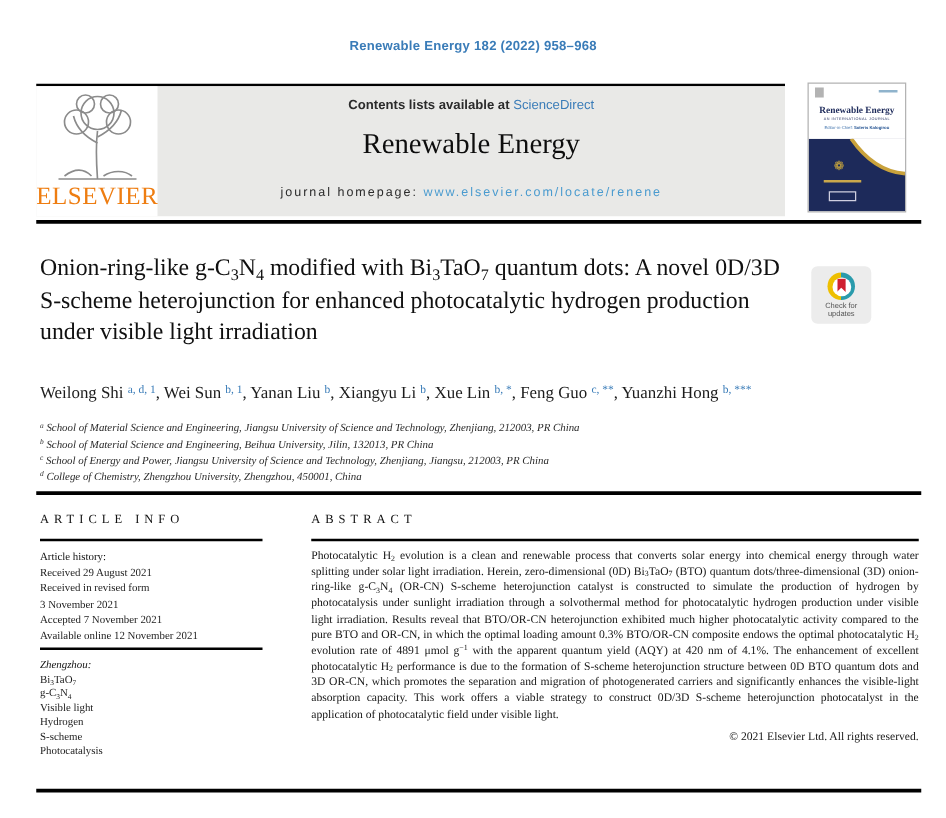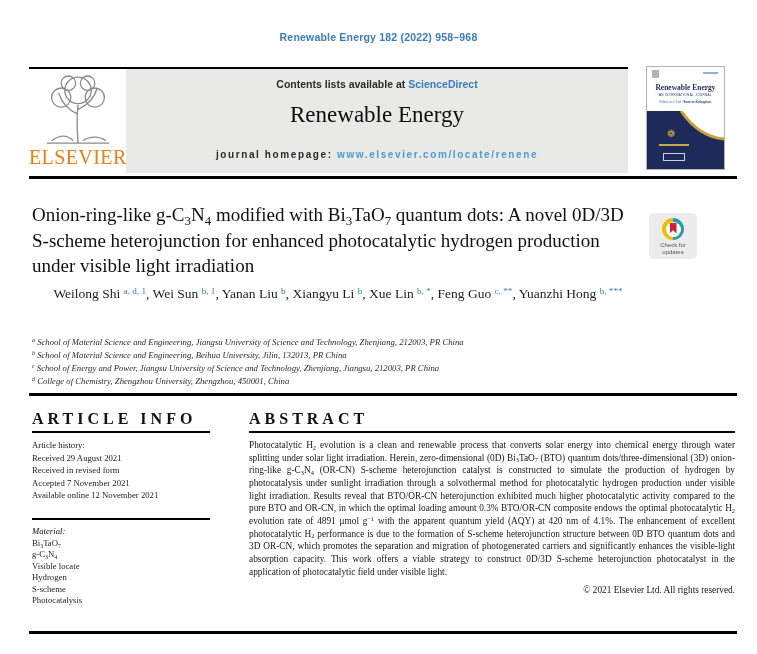--- a/index.html
+++ b/index.html
@@ -12,23 +12,23 @@
   .citation{top:31px;left:0;width:757px;text-align:center;font-size:10.5px;font-weight:bold;
             color:#3a7cb8;letter-spacing:.2px;}
   
   .rule-thin{left:29px;top:67px;width:599px;height:2px;}
   .header-box{left:29px;top:69px;width:599px;height:104px;background:#e9e9e7;}
   .logo-area{left:0;top:0;width:97px;height:104px;background:#fff;}
   .elsevier-word{left:0;bottom:4px;width:97px;text-align:center;color:#ee7d11;
                  font-size:20px;letter-spacing:.4px;font-family:"Liberation Serif",serif;}
   .hdr-center{left:97px;top:0;width:502px;height:104px;text-align:center;}
   .contents-line{top:9px;left:0;width:100%;font-size:10.5px;color:#2b2b2b;font-weight:bold;}
-  .contents-line a{color:#3a7cb8;text-decoration:none;font-weight:bold;}
+  .contents-line a{color:#3a7cb8;text-decoration:none;font-weight:normal;}
   .journal-title{top:33px;left:0;width:100%;font-size:23px;color:#0d0d0d;}
-  .homepage-line{bottom:13px;left:0;width:100%;font-size:10px;color:#2b2b2b;font-weight:bold;
+  .homepage-line{bottom:13px;left:0;width:100%;font-size:10px;color:#2b2b2b;font-weight:normal;
                  letter-spacing:1.6px;margin-top:20px;}
   .homepage-line a{color:#4a9bcf;text-decoration:none;}
   
   .cover{left:646px;top:66px;width:79px;height:104px;background:#fff;border:1px solid #b3b3b3;
          box-sizing:border-box;cursor:pointer;}
   .cover-emblem{left:5px;top:3px;width:7px;height:8px;background:#9a9a9a;opacity:.75;}
   .cover-volbar{right:6px;top:5px;width:15px;height:2px;background:#8fb3cc;}
   .cover-title{top:16px;left:0;width:100%;text-align:center;font-weight:bold;font-size:7.5px;
                color:#1d2a5a;}
   .cover-sub{top:26px;left:0;width:100%;text-align:center;font-size:3px;letter-spacing:.4px;
@@ -46,27 +46,27 @@
   .crossmark{left:649px;top:213px;width:48px;height:46px;background:#ececec;border-radius:5px;
              cursor:pointer;}
   .cm-circle{left:13px;top:5px;width:22px;height:22px;border-radius:50%;
              background:conic-gradient(#2a9bac 0 50%, #eebf00 50% 100%);}
   .cm-inner{left:3.5px;top:3.5px;width:15px;height:15px;border-radius:50%;background:#fff;}
   .cm-book{left:4px;top:1px;width:7px;height:11px;background:#cf2030;
            clip-path:polygon(0 0,100% 0,100% 100%,50% 70%,0 100%);}
   .cm-text{left:0;top:29px;width:48px;text-align:center;font-size:6px;line-height:7px;color:#555;
            font-family:"Liberation Sans",sans-serif;}
   
-  .authors{left:32px;top:284px;width:612px;font-size:13.5px;line-height:20.5px;color:#1c1c1c;text-align:center;}
+  .authors{left:32px;top:304px;width:612px;font-size:13.5px;line-height:20.5px;color:#1c1c1c;}
   .authors sup{color:#3a7cb8;}
   .affils{left:32px;top:336px;width:650px;font-size:8.7px;line-height:13px;font-style:italic;
           color:#2a2a2a;}
   .rule-thick2{left:29px;top:393px;width:708px;height:2.5px;}
   
-  .sec-head{font-size:16px;font-weight:bold;letter-spacing:4px;color:#111;}
+  .sec-head{font-size:10px;font-weight:normal;letter-spacing:4px;color:#111;}
   .info-head{left:32px;top:410px;}
   .abs-head{left:249px;top:410px;}
   .info-rule1{left:32px;top:431px;width:178px;height:1.6px;}
   .abs-rule{left:249px;top:431px;width:486px;height:1.6px;}
   .hist-label{left:32px;top:440px;font-size:8.7px;}
   .hist-lines{left:32px;top:452px;width:180px;font-size:8.7px;line-height:12.4px;color:#1c1c1c;}
   .info-rule2{left:32px;top:518px;width:178px;height:1.6px;}
   .kw-label{left:32px;top:526px;font-size:8.7px;font-style:italic;}
   .kw-lines{left:32px;top:538px;width:180px;font-size:8.7px;line-height:11.4px;color:#1c1c1c;}
   .abstract{left:249px;top:439px;width:486px;font-size:9.3px;line-height:12.65px;
@@ -163,29 +163,30 @@
   </div>
 
   <div class="abs rule rule-thick2"></div>
 
   <div class="abs sec-head info-head">ARTICLE INFO</div>
   <div class="abs rule info-rule1"></div>
   <div class="abs hist-label">Article history:</div>
   <div class="abs hist-lines">
     <div>Received 29 August 2021</div>
     <div>Received in revised form</div>
+    <div>3 November 2021</div>
     <div>Accepted 7 November 2021</div>
     <div>Available online 12 November 2021</div>
   </div>
   <div class="abs rule info-rule2"></div>
-  <div class="abs kw-label">Material:</div>
+  <div class="abs kw-label">Zhengzhou:</div>
   <div class="abs kw-lines">
     <div>Bi<sub>3</sub>TaO<sub>7</sub></div>
     <div>g-C<sub>3</sub>N<sub>4</sub></div>
-    <div>Visible locate</div>
+    <div>Visible light</div>
     <div>Hydrogen</div>
     <div>S-scheme</div>
     <div>Photocatalysis</div>
   </div>
 
   <div class="abs sec-head abs-head">ABSTRACT</div>
   <div class="abs rule abs-rule"></div>
   <div class="abs abstract">
     <div>Photocatalytic H<sub>2</sub> evolution is a clean and renewable process that converts solar energy into chemical energy through water splitting under solar light irradiation. Herein, zero-dimensional (0D) Bi<sub>3</sub>TaO<sub>7</sub> (BTO) quantum dots/three-dimensional (3D) onion-ring-like g-C<sub>3</sub>N<sub>4</sub> (OR-CN) S-scheme heterojunction catalyst is constructed to simulate the production of hydrogen by photocatalysis under sunlight irradiation through a solvothermal method for photocatalytic hydrogen production under visible light irradiation. Results reveal that BTO/OR-CN heterojunction exhibited much higher photocatalytic activity compared to the pure BTO and OR-CN, in which the optimal loading amount 0.3% BTO/OR-CN composite endows the optimal photocatalytic H<sub>2</sub> evolution rate of 4891 μmol g<sup>−1</sup> with the apparent quantum yield (AQY) at 420 nm of 4.1%. The enhancement of excellent photocatalytic H<sub>2</sub> performance is due to the formation of S-scheme heterojunction structure between 0D BTO quantum dots and 3D OR-CN, which promotes the separation and migration of photogenerated carriers and significantly enhances the visible-light absorption capacity. This work offers a viable strategy to construct 0D/3D S-scheme heterojunction photocatalyst in the application of photocatalytic field under visible light.</div>
     <div class="copyright">© 2021 Elsevier Ltd. All rights reserved.</div>

